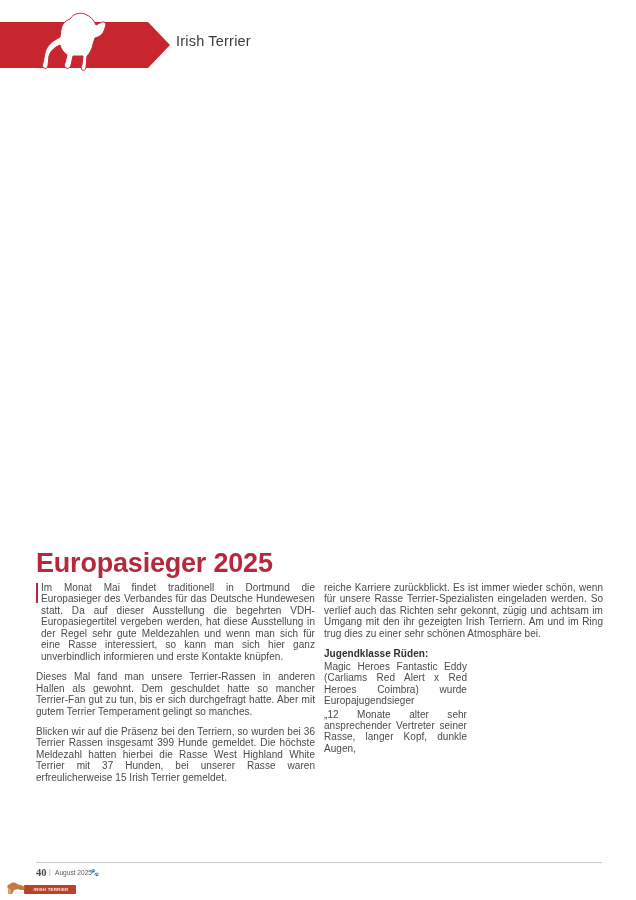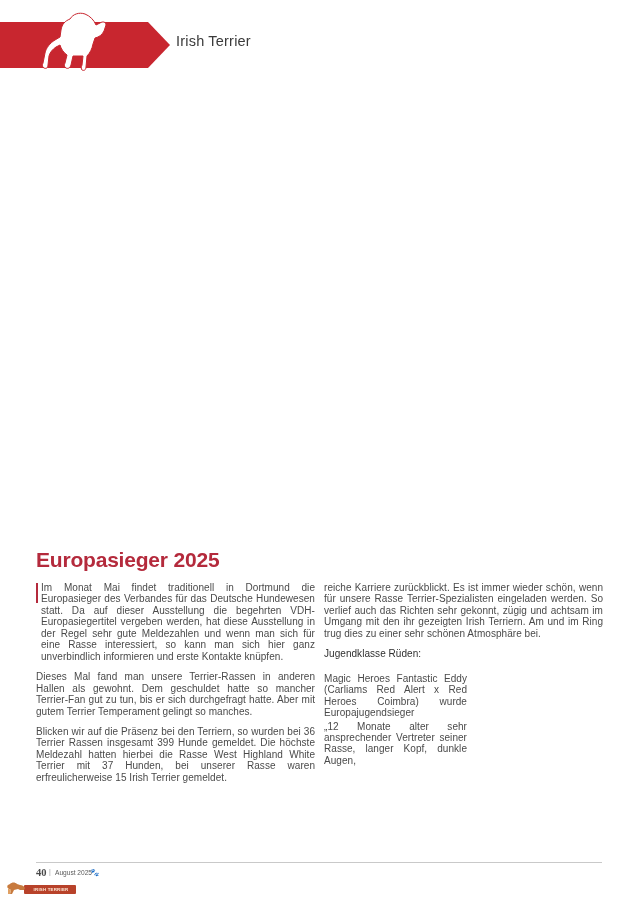--- a/index.html
+++ b/index.html
@@ -53,21 +53,21 @@
   #article {
     position: absolute;
     left: 0;
     top: 548px;
     width: 636px;
   }
   #article-headline {
     position: absolute;
     left: 36px;
     top: 0px;
-    font-size: 21px;
+    font-size: 27px;
     font-weight: bold;
     color: #b42a3c;
     letter-spacing: -0.2px;
     white-space: nowrap;
   }
 
   .column {
     position: absolute;
     top: 34px;
     width: 279px;
@@ -89,21 +89,21 @@
     padding-left: 5px;
   }
   .drop-rule {
     position: absolute;
     left: 0;
     top: 1px;
     width: 1.6px;
     height: 20px;
     background: #b42a3c;
   }
-  .para.bold { font-weight: normal; color: #2f2f2f; margin-bottom: 13px; }
+  .para.bold { font-weight: bold; color: #2f2f2f; margin-bottom: 1px; }
   .para.tight { margin-bottom: 2px; }
 
   
   #col-right .para.narrow { width: 143px; }
 
   
   #footer {
     position: absolute;
     left: 0;
     top: 862px;

